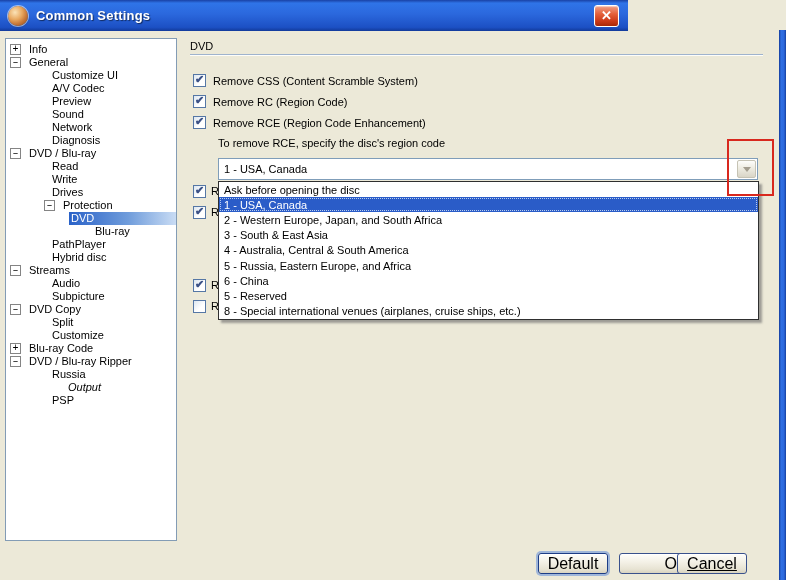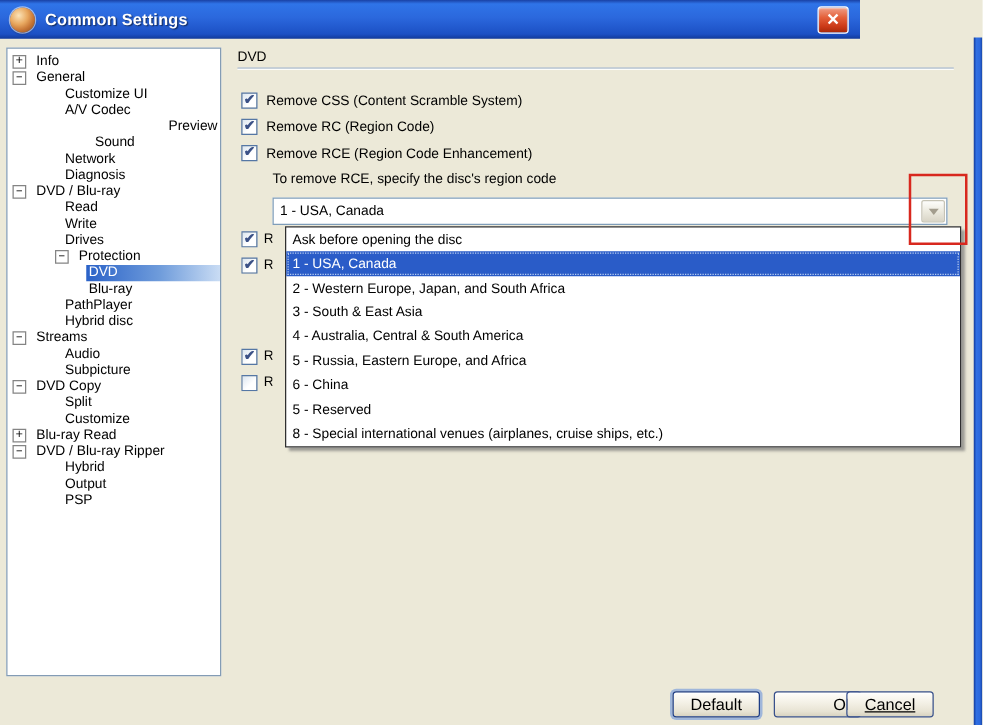--- a/index.html
+++ b/index.html
@@ -1,20 +1,20 @@
 <!DOCTYPE html>
 <html><head>
 <meta charset="utf-8">
 <style>
   * { margin:0; padding:0; box-sizing:border-box; }
   html,body { width:786px; height:580px; font-family:"Liberation Sans", sans-serif; }
   .dialog { position:relative; width:786px; height:580px; background:#ece9d8; overflow:hidden; }
 
   
-  .titlebar { position:absolute; left:0; top:0; width:688px; height:31px;
+  .titlebar { position:absolute; left:0; top:0; width:628px; height:31px;
     background:linear-gradient(180deg,#1941a5 0%,#2f74e8 10%,#2b68dd 45%,#1c50c4 88%,#123a9a 100%);
     display:flex; align-items:center; z-index:20; }
   .title-icon { width:20px; height:20px; margin:0 8px 0 8px; border-radius:50%;
     background:radial-gradient(circle at 35% 32%, #fbe3b8 0%, #e8a860 38%, #c87838 62%, #7a421a 100%);
     box-shadow:0 0 0 1px rgba(255,255,255,.55), 0 1px 2px rgba(0,0,0,.4); }
   .title-text { color:#fff; font-size:13px; font-weight:bold; letter-spacing:.2px;
     text-shadow:1px 1px 1px rgba(0,0,0,.55); }
   .close-btn { position:absolute; right:9px; top:5px; width:25px; height:22px; border-radius:3px;
     border:1px solid #fff;
     background:linear-gradient(180deg,#f0a088 0%,#e4603a 40%,#cc3a18 75%,#a82808 100%);
@@ -64,30 +64,30 @@
   .red-annotation { position:absolute; left:727px; top:139px; width:47px; height:57px;
     border:2px solid #d8281e; z-index:40; pointer-events:none; }
 
   
   .hidden-cb { position:absolute; left:193px; width:25px; height:14px; overflow:hidden;
     display:flex; align-items:center; font-size:11px; color:#000; z-index:1; }
   .hidden-cb .cb { margin-right:5px; }
   #hc0 { top:184px; } #hc1 { top:205px; } #hc2 { top:278px; } #hc3 { top:299px; }
 
   
-  .droplist { position:absolute; left:228px; top:181px; width:541px; height:177px;
+  .droplist { position:absolute; left:218px; top:181px; width:541px; height:139px;
     background:#fff; border:1px solid #2f2f2f; z-index:30;
     box-shadow:3px 3px 2px rgba(105,105,105,.6); display:flex; flex-direction:column; }
   .drop-item { flex:1; font-size:11px; color:#000; display:flex; align-items:center;
     padding-left:5px; white-space:nowrap; }
   .drop-item.sel { background:#2a5cc8; color:#fff; outline:1px dotted #b8ccf0; outline-offset:-2px; }
 
   
   .btn { position:absolute; top:553px; width:70px; height:21px; border:1px solid #39518c;
-    border-radius:3px; font-size:13px; color:#000; text-align:center; line-height:19px;
+    border-radius:3px; font-size:16px; color:#000; text-align:center; line-height:19px;
     background:linear-gradient(180deg,#fffefb 0%,#f3f0e5 45%,#e7e3d3 80%,#d8d3c0 100%);
     box-shadow:inset 0 1px 0 #fff; cursor:default; }
   #btn-default { left:538px; box-shadow:0 0 0 2px rgba(96,140,220,.55), inset 0 1px 0 #fff; border-color:#1d3d86; }
   #btn-ok { left:619px;padding-left:44px; }
   #btn-cancel { left:677px;text-decoration:underline; }
 </style>
 </head>
 <body>
 
 <div class="dialog">
@@ -108,24 +108,24 @@
         <div class="tree-row" style="padding-left: 4px;">
           <span class="expander">–</span>
           <span class="tree-label">General</span>
         </div>
         <div class="tree-row" style="padding-left: 44px;">
           <span class="tree-label">Customize UI</span>
         </div>
         <div class="tree-row" style="padding-left: 44px; text-align: right;">
           <span class="tree-label">A/V Codec</span>
         </div>
-        <div class="tree-row" style="padding-left: 44px; justify-content: flex-end;">
+        <div class="tree-row" style="padding-left: 44px;">
           <span class="tree-label">Preview</span>
         </div>
-        <div class="tree-row" style="padding-left: 44px; margin-left: 24px;">
+        <div class="tree-row" style="padding-left: 44px;">
           <span class="tree-label">Sound</span>
         </div>
         <div class="tree-row" style="padding-left: 44px;">
           <span class="tree-label">Network</span>
         </div>
         <div class="tree-row" style="padding-left: 44px;">
           <span class="tree-label">Diagnosis</span>
         </div>
         <div class="tree-row" style="padding-left: 4px;">
           <span class="expander">–</span>
@@ -140,21 +140,21 @@
         <div class="tree-row" style="padding-left: 44px;">
           <span class="tree-label">Drives</span>
         </div>
         <div class="tree-row" style="padding-left: 38px;">
           <span class="expander">–</span>
           <span class="tree-label">Protection</span>
         </div>
         <div class="tree-row" style="padding-left: 63px;">
           <span class="tree-label sel">DVD</span>
         </div>
-        <div class="tree-row" style="padding-left: 63px;">
+        <div class="tree-row" style="padding-left: 87px;">
           <span class="tree-label">Blu-ray</span>
         </div>
         <div class="tree-row" style="padding-left: 44px;">
           <span class="tree-label">PathPlayer</span>
         </div>
         <div class="tree-row" style="padding-left: 44px;">
           <span class="tree-label">Hybrid disc</span>
         </div>
         <div class="tree-row" style="padding-left: 4px;">
           <span class="expander">–</span>
@@ -171,30 +171,30 @@
           <span class="tree-label">DVD Copy</span>
         </div>
         <div class="tree-row" style="padding-left: 44px;">
           <span class="tree-label">Split</span>
         </div>
         <div class="tree-row" style="padding-left: 44px;">
           <span class="tree-label">Customize</span>
         </div>
         <div class="tree-row" style="padding-left: 4px;">
           <span class="expander">+</span>
-          <span class="tree-label">Blu-ray Read</span>
+          <span class="tree-label">Blu-ray Code</span>
         </div>
         <div class="tree-row" style="padding-left: 4px;">
           <span class="expander">–</span>
           <span class="tree-label">DVD / Blu-ray Ripper</span>
         </div>
         <div class="tree-row" style="padding-left: 44px;">
-          <span class="tree-label">Hybrid</span>
-        </div>
-        <div class="tree-row" style="padding-left: 44px;">
+          <span class="tree-label">Russia</span>
+        </div>
+        <div class="tree-row" style="padding-left: 60px; font-style: italic;">
           <span class="tree-label">Output</span>
         </div>
         <div class="tree-row" style="padding-left: 44px;">
           <span class="tree-label">PSP</span>
         </div>
       </div>
   </div>
 
   <div class="group-header">DVD</div>
   <div class="etched"></div>

